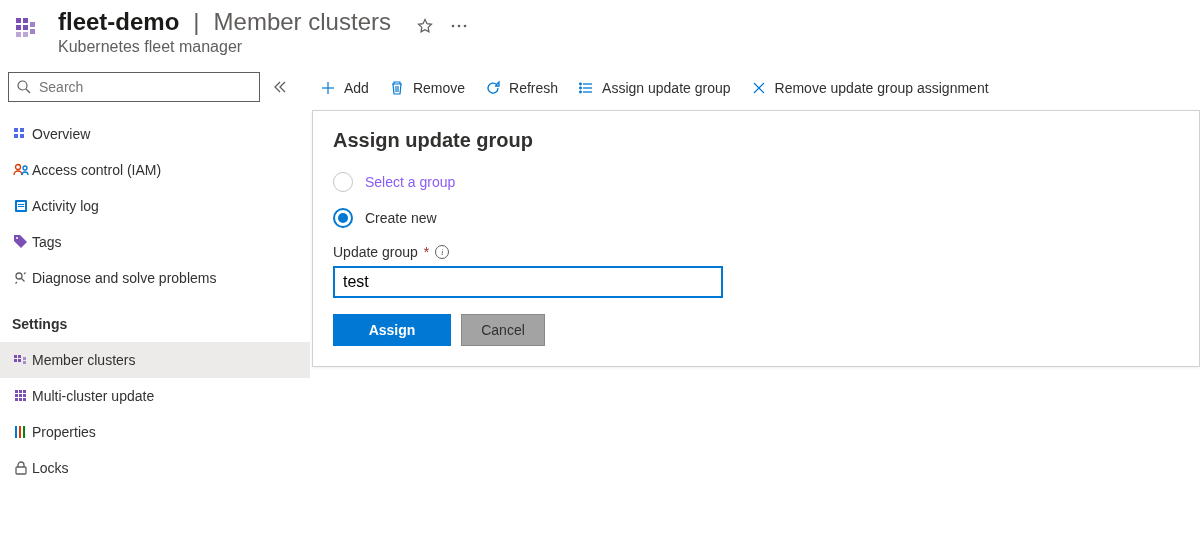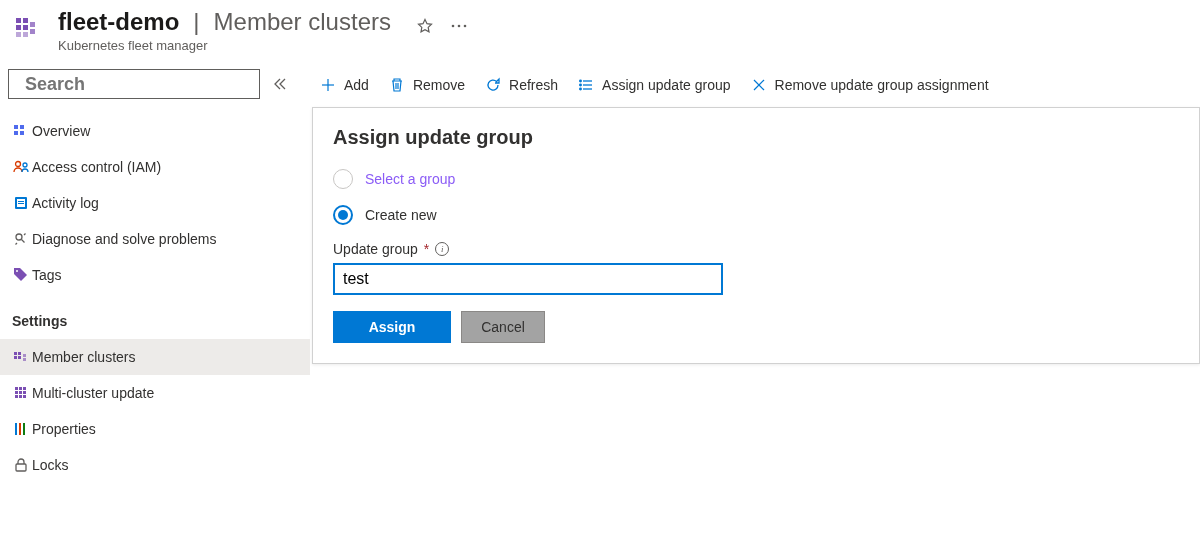--- a/index.html
+++ b/index.html
@@ -13,29 +13,29 @@
       overflow: hidden;
     }
     .container { display: flex; flex-direction: column; }
     .header { padding: 8px 4px 10px 12px; display: flex; align-items: flex-start; gap: 14px; }
     .header-icon { width: 32px; height: 32px; display: flex; align-items: center; justify-content: center; margin-top: 4px; }
     .header-text { display: flex; flex-direction: column; }
     .header-title { display: flex; align-items: center; gap: 14px; }
     .resource-name { font-size: 24px; font-weight: 600; color: #1b1a19; }
     .page-name { font-size: 24px; font-weight: 400; color: #605e5c; }
     .header-title .divider { font-size: 24px; color: #605e5c; font-weight: 300; }
-    .subtitle { font-size: 13px; color: #605e5c; margin-top: 2px; }
+    .subtitle { font-size: 16px; color: #605e5c; margin-top: 2px; }
     .header-actions { display: flex; gap: 14px; margin-left: 10px; margin-top: 8px; color: #605e5c; }
     .star-btn, .more-btn { cursor: pointer; display: flex; align-items: center; justify-content: center; width: 20px; height: 20px; }
 
     .body { display: flex; flex: 1; }
     .sidebar { width: 310px; border-right: none; position: relative; }
     .search-row { display: flex; align-items: center; padding: 6px 8px 10px 8px; gap: 8px; }
     .search-box { flex: none; width: 252px; height: 30px; border: 1px solid #605e5c; display: flex; align-items: center; padding: 0 8px; gap: 8px; color: #605e5c; }
-    .search-box input { border: none; outline: none; font-size: 18px; color: #0369a1; flex: 1; background: transparent; font-weight: bold; }
+    .search-box input { border: none; outline: none; font-size: 14px; color: #0369a1; flex: 1; background: transparent; }
     .collapse-btn { width: 24px; height: 24px; display: flex; align-items: center; justify-content: center; cursor: pointer; color: #605e5c; }
 
     .nav-list { list-style: none; padding: 4px 0; }
     .nav-item { display: flex; align-items: center; gap: 2px; padding: 9px 10px 9px 12px; cursor: pointer; color: #323130; }
     .nav-item.selected { background: #edebe9; }
     .nav-icon { width: 18px; height: 18px; display: flex; align-items: center; justify-content: center; flex-shrink: 0; }
     .nav-section { padding: 16px 12px 6px 12px; font-weight: 600; font-size: 14px; color: #323130; }
 
     .main { flex: 1; display: flex; flex-direction: column; }
     .toolbar { display: flex; align-items: center; gap: 20px; padding: 6px 10px; height: 44px; }
@@ -149,35 +149,35 @@
                 <rect x="2" y="2" width="12" height="12" rx="1" fill="#0078d4"></rect>
                 <rect x="4" y="4" width="8" height="8" fill="#fff"></rect>
                 <rect x="5" y="6" width="6" height="1" fill="#0078d4"></rect>
                 <rect x="5" y="8" width="6" height="1" fill="#0078d4"></rect>
               </svg>
           </span>
           <span>Activity log</span>
         </li>
         <li class="nav-item">
           <span class="nav-icon">
+            <svg width="16" height="16" viewBox="0 0 16 16" fill="#7b4fb3">
+                <path d="M1 1h6l7 7-6 6-7-7V1z"></path>
+                <circle cx="4" cy="4" r="1" fill="#fff"></circle>
+              </svg>
+          </span>
+          <span>Tags</span>
+        </li>
+        <li class="nav-item">
+          <span class="nav-icon">
             <svg width="16" height="16" viewBox="0 0 16 16" fill="none" stroke="#605e5c" stroke-width="1.3">
                 <circle cx="6" cy="6" r="3"></circle>
                 <path d="M8.5 8.5l3 3M11 4l1.5-1.5M4 12l-1.5 1.5"></path>
               </svg>
           </span>
           <span>Diagnose and solve problems</span>
-        </li>
-        <li class="nav-item">
-          <span class="nav-icon">
-            <svg width="16" height="16" viewBox="0 0 16 16" fill="#7b4fb3">
-                <path d="M1 1h6l7 7-6 6-7-7V1z"></path>
-                <circle cx="4" cy="4" r="1" fill="#fff"></circle>
-              </svg>
-          </span>
-          <span>Tags</span>
         </li>
       </ul>
 
       <div class="nav-section">Settings</div>
 
       <ul class="nav-list">
         <li class="nav-item selected">
           <span class="nav-icon">
             <svg width="16" height="16" viewBox="0 0 16 16" fill="#7b4fb3">
                 <rect x="1" y="3" width="3" height="3"></rect>

